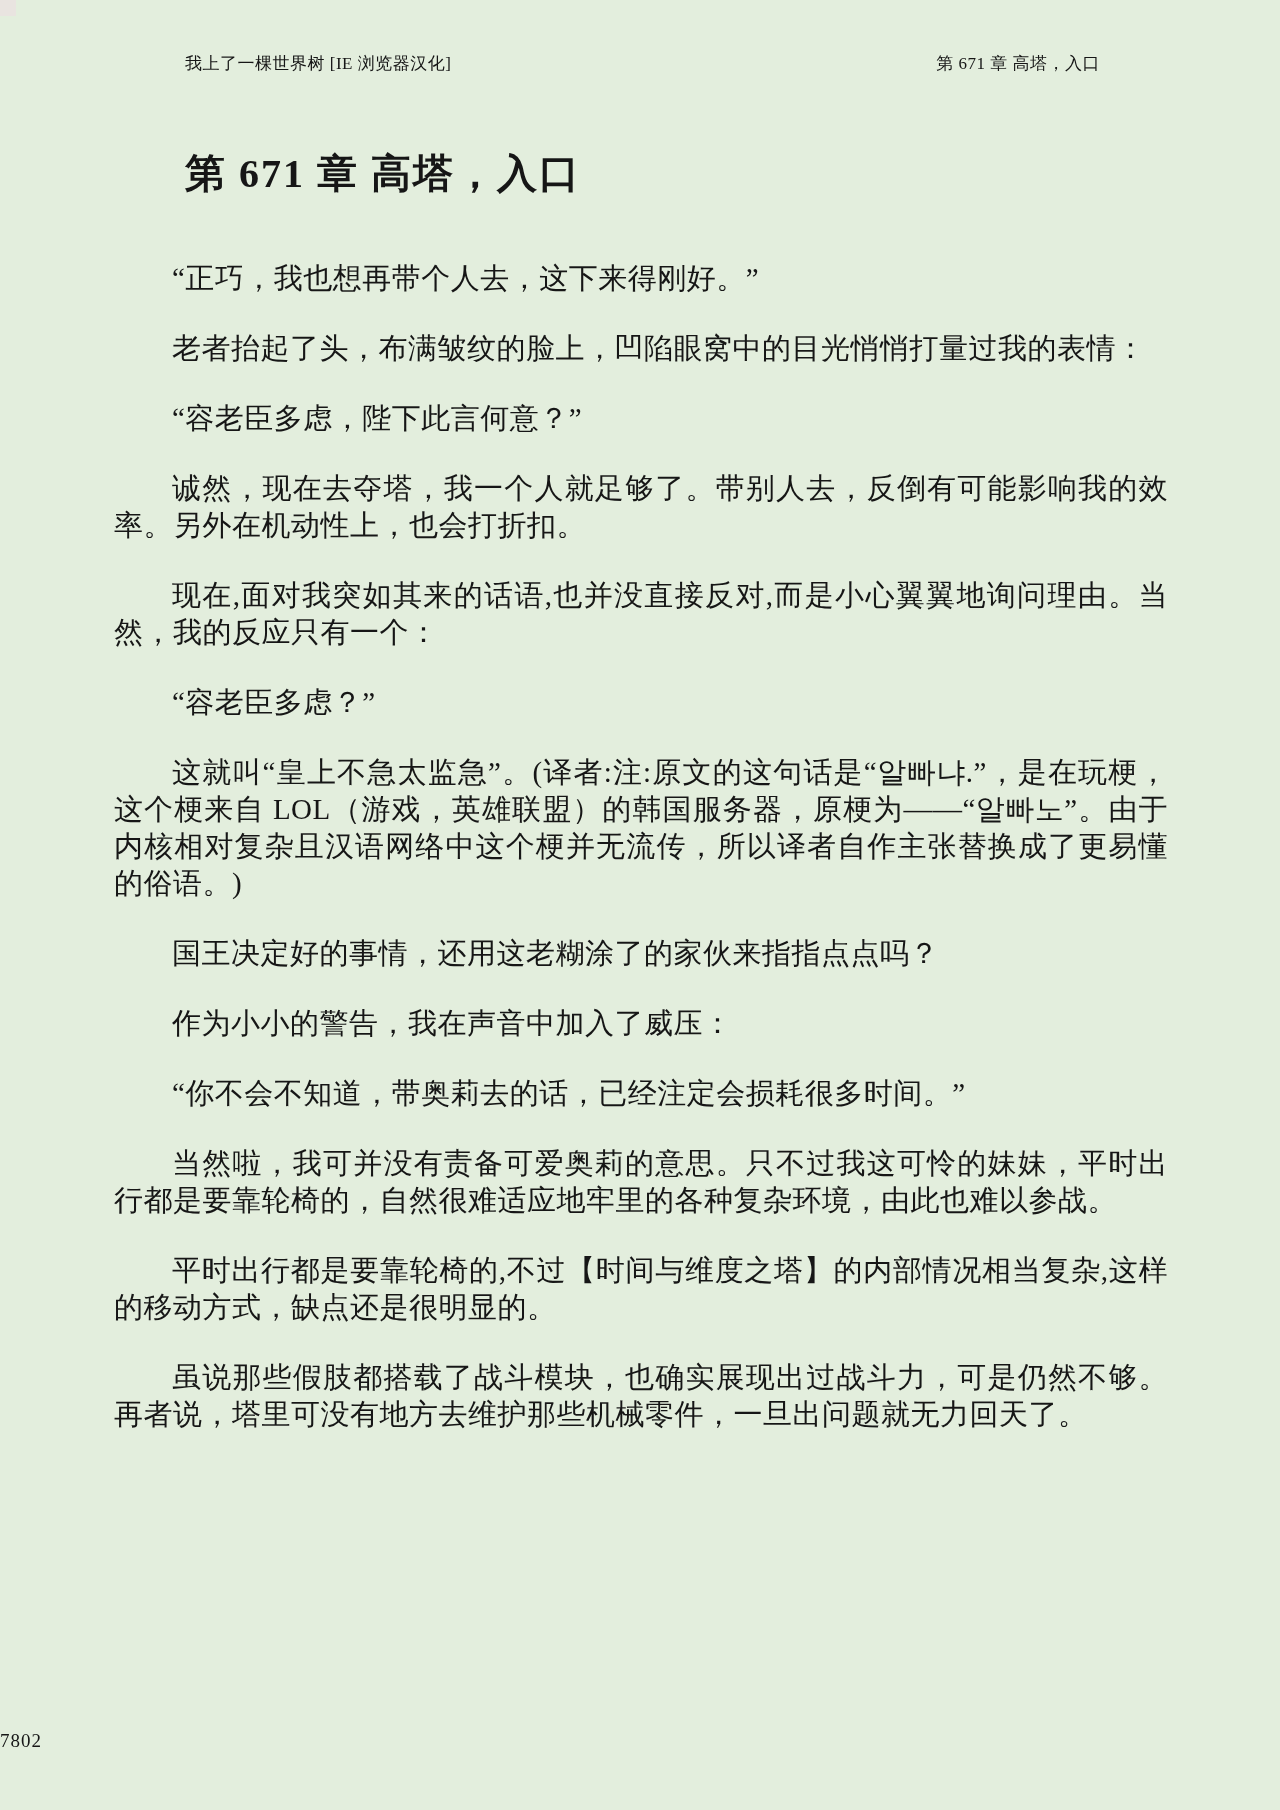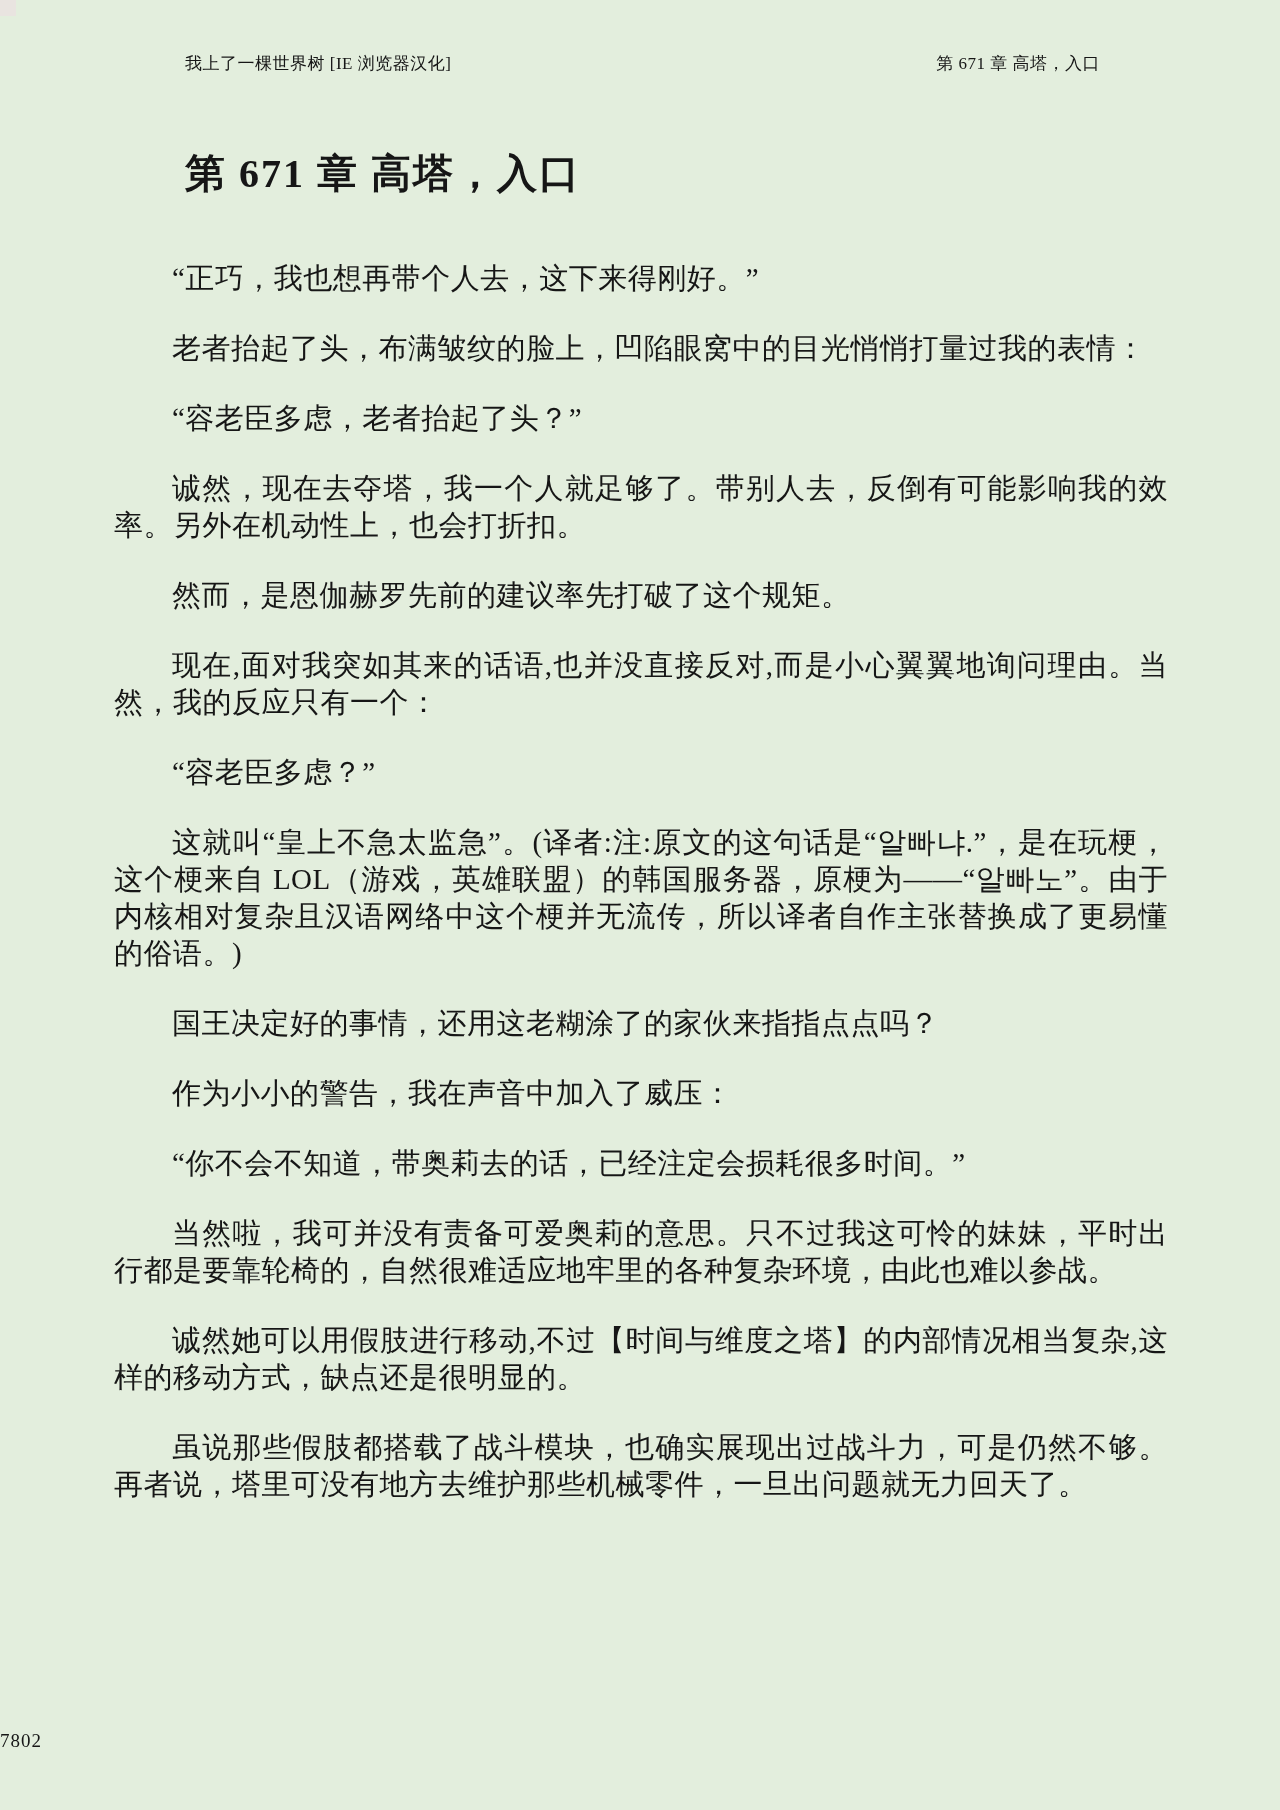--- a/index.html
+++ b/index.html
@@ -74,27 +74,26 @@
 <div class="page-header">
   <span>我上了一棵世界树 [IE 浏览器汉化]</span>
   <span>第 671 章 高塔，入口</span>
 </div>
 
 <h1 class="chapter-title">第 671 章 高塔，入口</h1>
 
 <div class="content">
   <p>“正巧，我也想再带个人去，这下来得刚好。”</p>
   <p>老者抬起了头，布满皱纹的脸上，凹陷眼窝中的目光悄悄打量过我的表情：</p>
-  <p>“容老臣多虑，老者抬起了头？”</p>
+  <p>“容老臣多虑，陛下此言何意？”</p>
   <p>诚然，现在去夺塔，我一个人就足够了。带别人去，反倒有可能影响我的效率。另外在机动性上，也会打折扣。</p>
-  <p>然而，是恩伽赫罗先前的建议率先打破了这个规矩。</p>
   <p>现在,面对我突如其来的话语,也并没直接反对,而是小心翼翼地询问理由。当然，我的反应只有一个：</p>
   <p>“容老臣多虑？”</p>
   <p>这就叫“皇上不急太监急”。(译者:注:原文的这句话是“알빠냐.”，是在玩梗，这个梗来自 LOL（游戏，英雄联盟）的韩国服务器，原梗为——“알빠노”。由于内核相对复杂且汉语网络中这个梗并无流传，所以译者自作主张替换成了更易懂的俗语。)</p>
   <p>国王决定好的事情，还用这老糊涂了的家伙来指指点点吗？</p>
   <p>作为小小的警告，我在声音中加入了威压：</p>
   <p>“你不会不知道，带奥莉去的话，已经注定会损耗很多时间。”</p>
   <p>当然啦，我可并没有责备可爱奥莉的意思。只不过我这可怜的妹妹，平时出行都是要靠轮椅的，自然很难适应地牢里的各种复杂环境，由此也难以参战。</p>
-  <p>诚然她可以用假肢进行移动,不过【时间与维度之塔】的内部情况相当复杂,这样的移动方式，缺点还是很明显的。</p>
+  <p>平时出行都是要靠轮椅的,不过【时间与维度之塔】的内部情况相当复杂,这样的移动方式，缺点还是很明显的。</p>
   <p>虽说那些假肢都搭载了战斗模块，也确实展现出过战斗力，可是仍然不够。再者说，塔里可没有地方去维护那些机械零件，一旦出问题就无力回天了。</p>
 </div>
 
 <div class="page-number">7802</div>
 
 </body></html>

